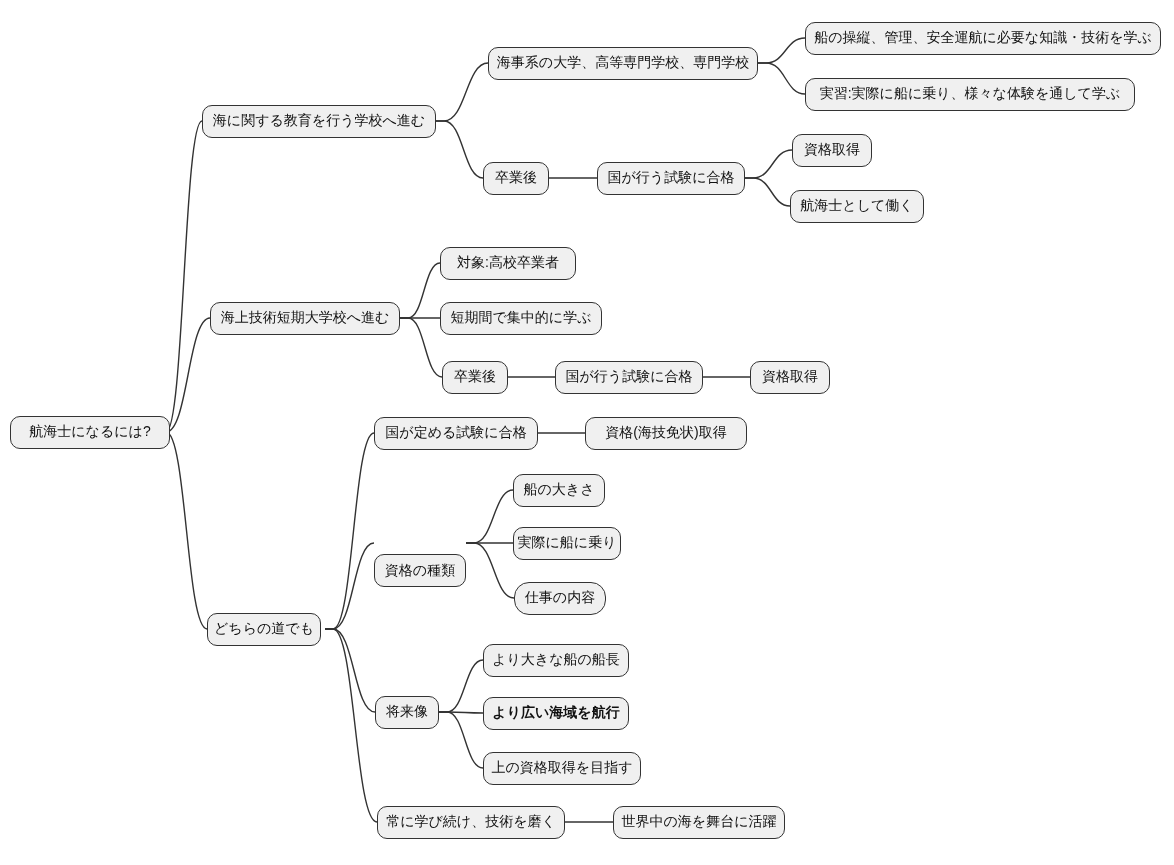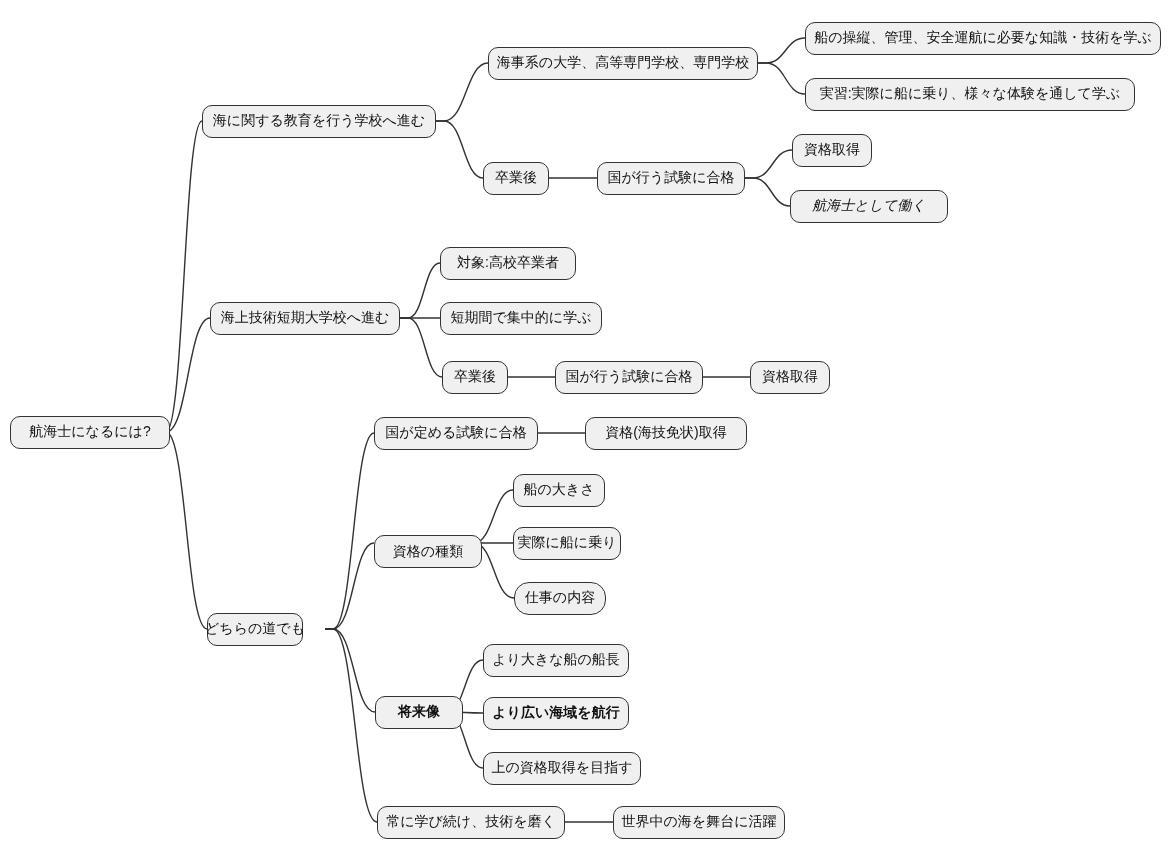--- a/index.html
+++ b/index.html
@@ -61,33 +61,33 @@
     </svg>
 
 <div class="node" style="left: 10px; top: 415.5px; width: 160px;">航海士になるには?</div>
     <div class="node" style="left: 202px; top: 104.5px; width: 234px;">海に関する教育を行う学校へ進む</div>
     <div class="node" style="left: 488px; top: 46.5px; width: 270px;">海事系の大学、高等専門学校、専門学校</div>
     <div class="node" style="left: 805px; top: 21.5px; width: 356px;">船の操縦、管理、安全運航に必要な知識・技術を学ぶ</div>
     <div class="node" style="left: 805px; top: 77.5px; width: 330px;">実習:実際に船に乗り、様々な体験を通して学ぶ</div>
     <div class="node" style="left: 483px; top: 161.5px; width: 66px;">卒業後</div>
     <div class="node" style="left: 597px; top: 161.5px; width: 148px;">国が行う試験に合格</div>
     <div class="node" style="left: 792px; top: 133.5px; width: 80px;">資格取得</div>
-    <div class="node" style="left: 790px; top: 189.5px; width: 158px; font-style: italic;">航海士として働く</div>
+    <div class="node" style="left: 790px; top: 189.5px; width: 134px;">航海士として働く</div>
     <div class="node" style="left: 210px; top: 301.5px; width: 190px;">海上技術短期大学校へ進む</div>
     <div class="node" style="left: 440px; top: 246.5px; width: 136px;">対象:高校卒業者</div>
     <div class="node" style="left: 440px; top: 301.5px; width: 162px;">短期間で集中的に学ぶ</div>
     <div class="node" style="left: 442px; top: 360.5px; width: 66px;">卒業後</div>
     <div class="node" style="left: 555px; top: 360.5px; width: 148px;">国が行う試験に合格</div>
     <div class="node" style="left: 750px; top: 360.5px; width: 80px;">資格取得</div>
-    <div class="node" style="left: 207px; top: 612.5px; width: 96px;">どちらの道でも</div>
+    <div class="node" style="left: 207px; top: 612.5px; width: 114px;">どちらの道でも</div>
     <div class="node" style="left: 374px; top: 416.5px; width: 164px;">国が定める試験に合格</div>
     <div class="node" style="left: 585px; top: 416.5px; width: 162px;">資格(海技免状)取得</div>
-    <div class="node" style="left: 374px; top: 535px; width: 108px;">資格の種類</div>
+    <div class="node" style="left: 374px; top: 554px; width: 92px;">資格の種類</div>
     <div class="node" style="left: 513px; top: 473.5px; width: 92px;">船の大きさ</div>
     <div class="node" style="left: 513px; top: 526.5px; width: 108px;">実際に船に乗り</div>
     <div class="node" style="left: 514px; top: 581.5px; width: 92px; border-radius: 15px;">仕事の内容</div>
-    <div class="node" style="left: 375px; top: 695.5px; width: 88px; font-weight: bold;">将来像</div>
+    <div class="node" style="left: 375px; top: 695.5px; width: 64px;">将来像</div>
     <div class="node" style="left: 483px; top: 643.5px; width: 146px;">より大きな船の船長</div>
     <div class="node" style="left: 483px; top: 696.5px; width: 146px; font-weight: bold;">より広い海域を航行</div>
     <div class="node" style="left: 483px; top: 751.5px; width: 158px;">上の資格取得を目指す</div>
     <div class="node" style="left: 377px; top: 805.5px; width: 188px;">常に学び続け、技術を磨く</div>
     <div class="node" style="left: 613px; top: 805.5px; width: 172px;">世界中の海を舞台に活躍</div>
   </div>
 
 </body></html>

